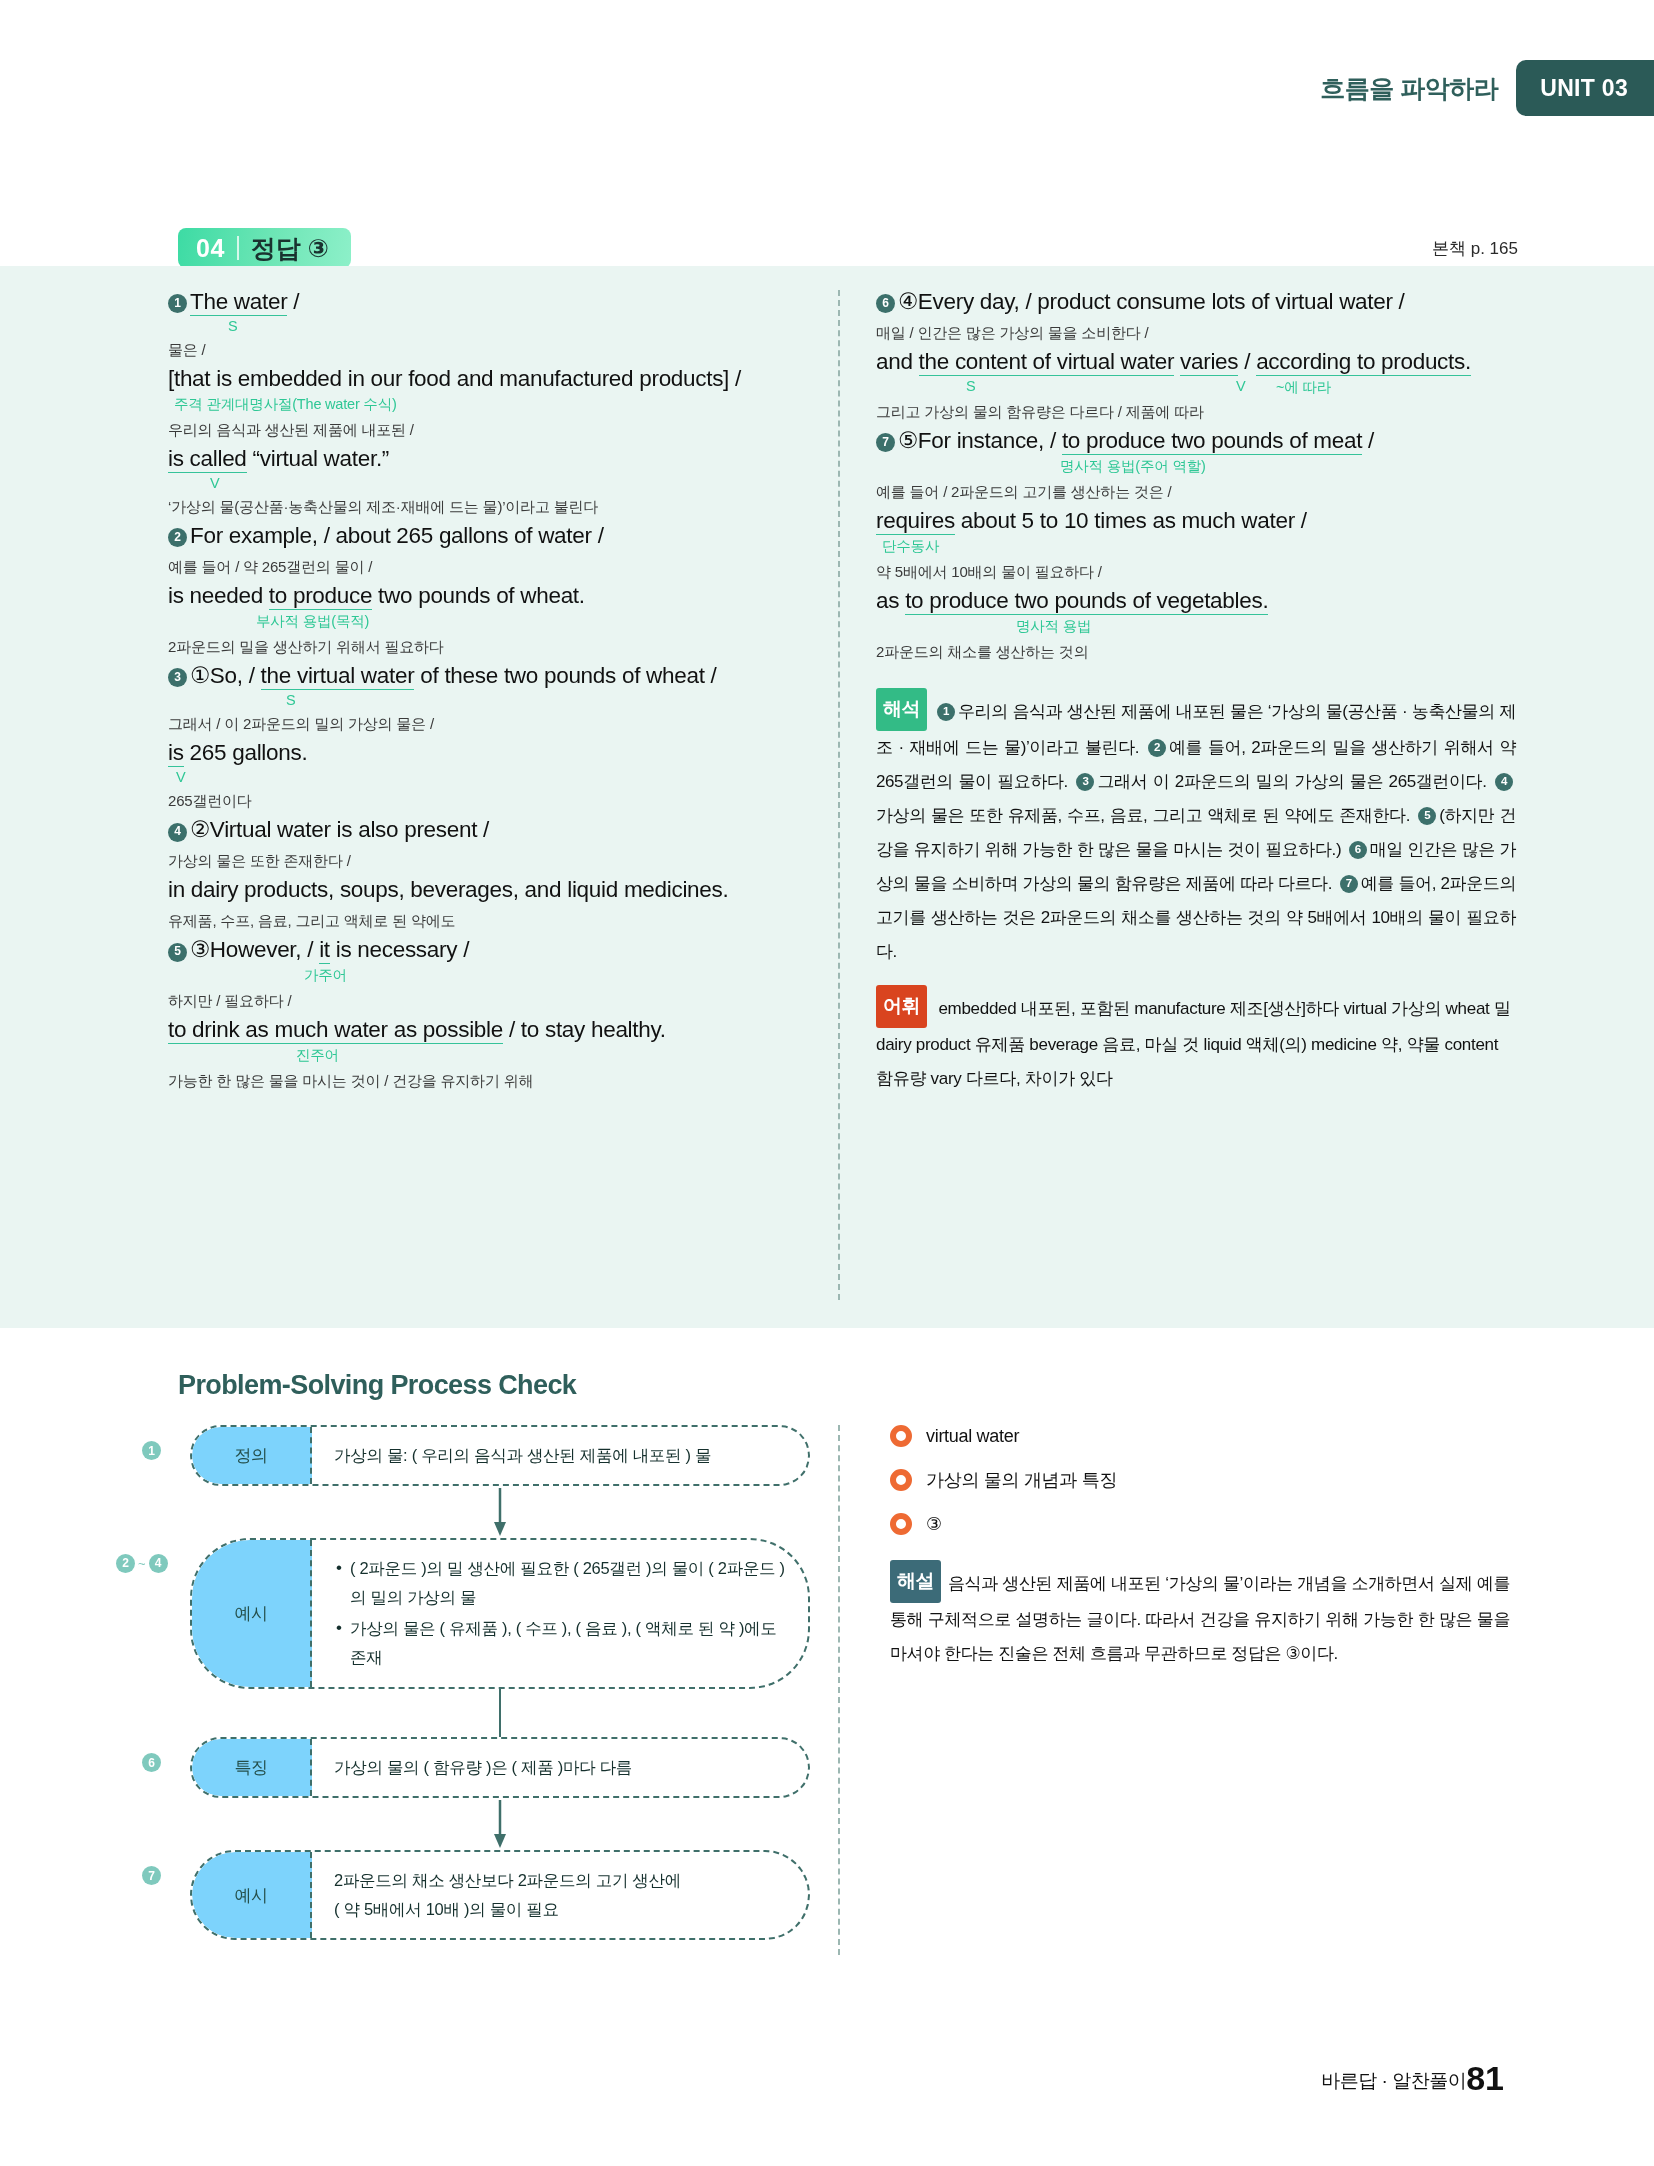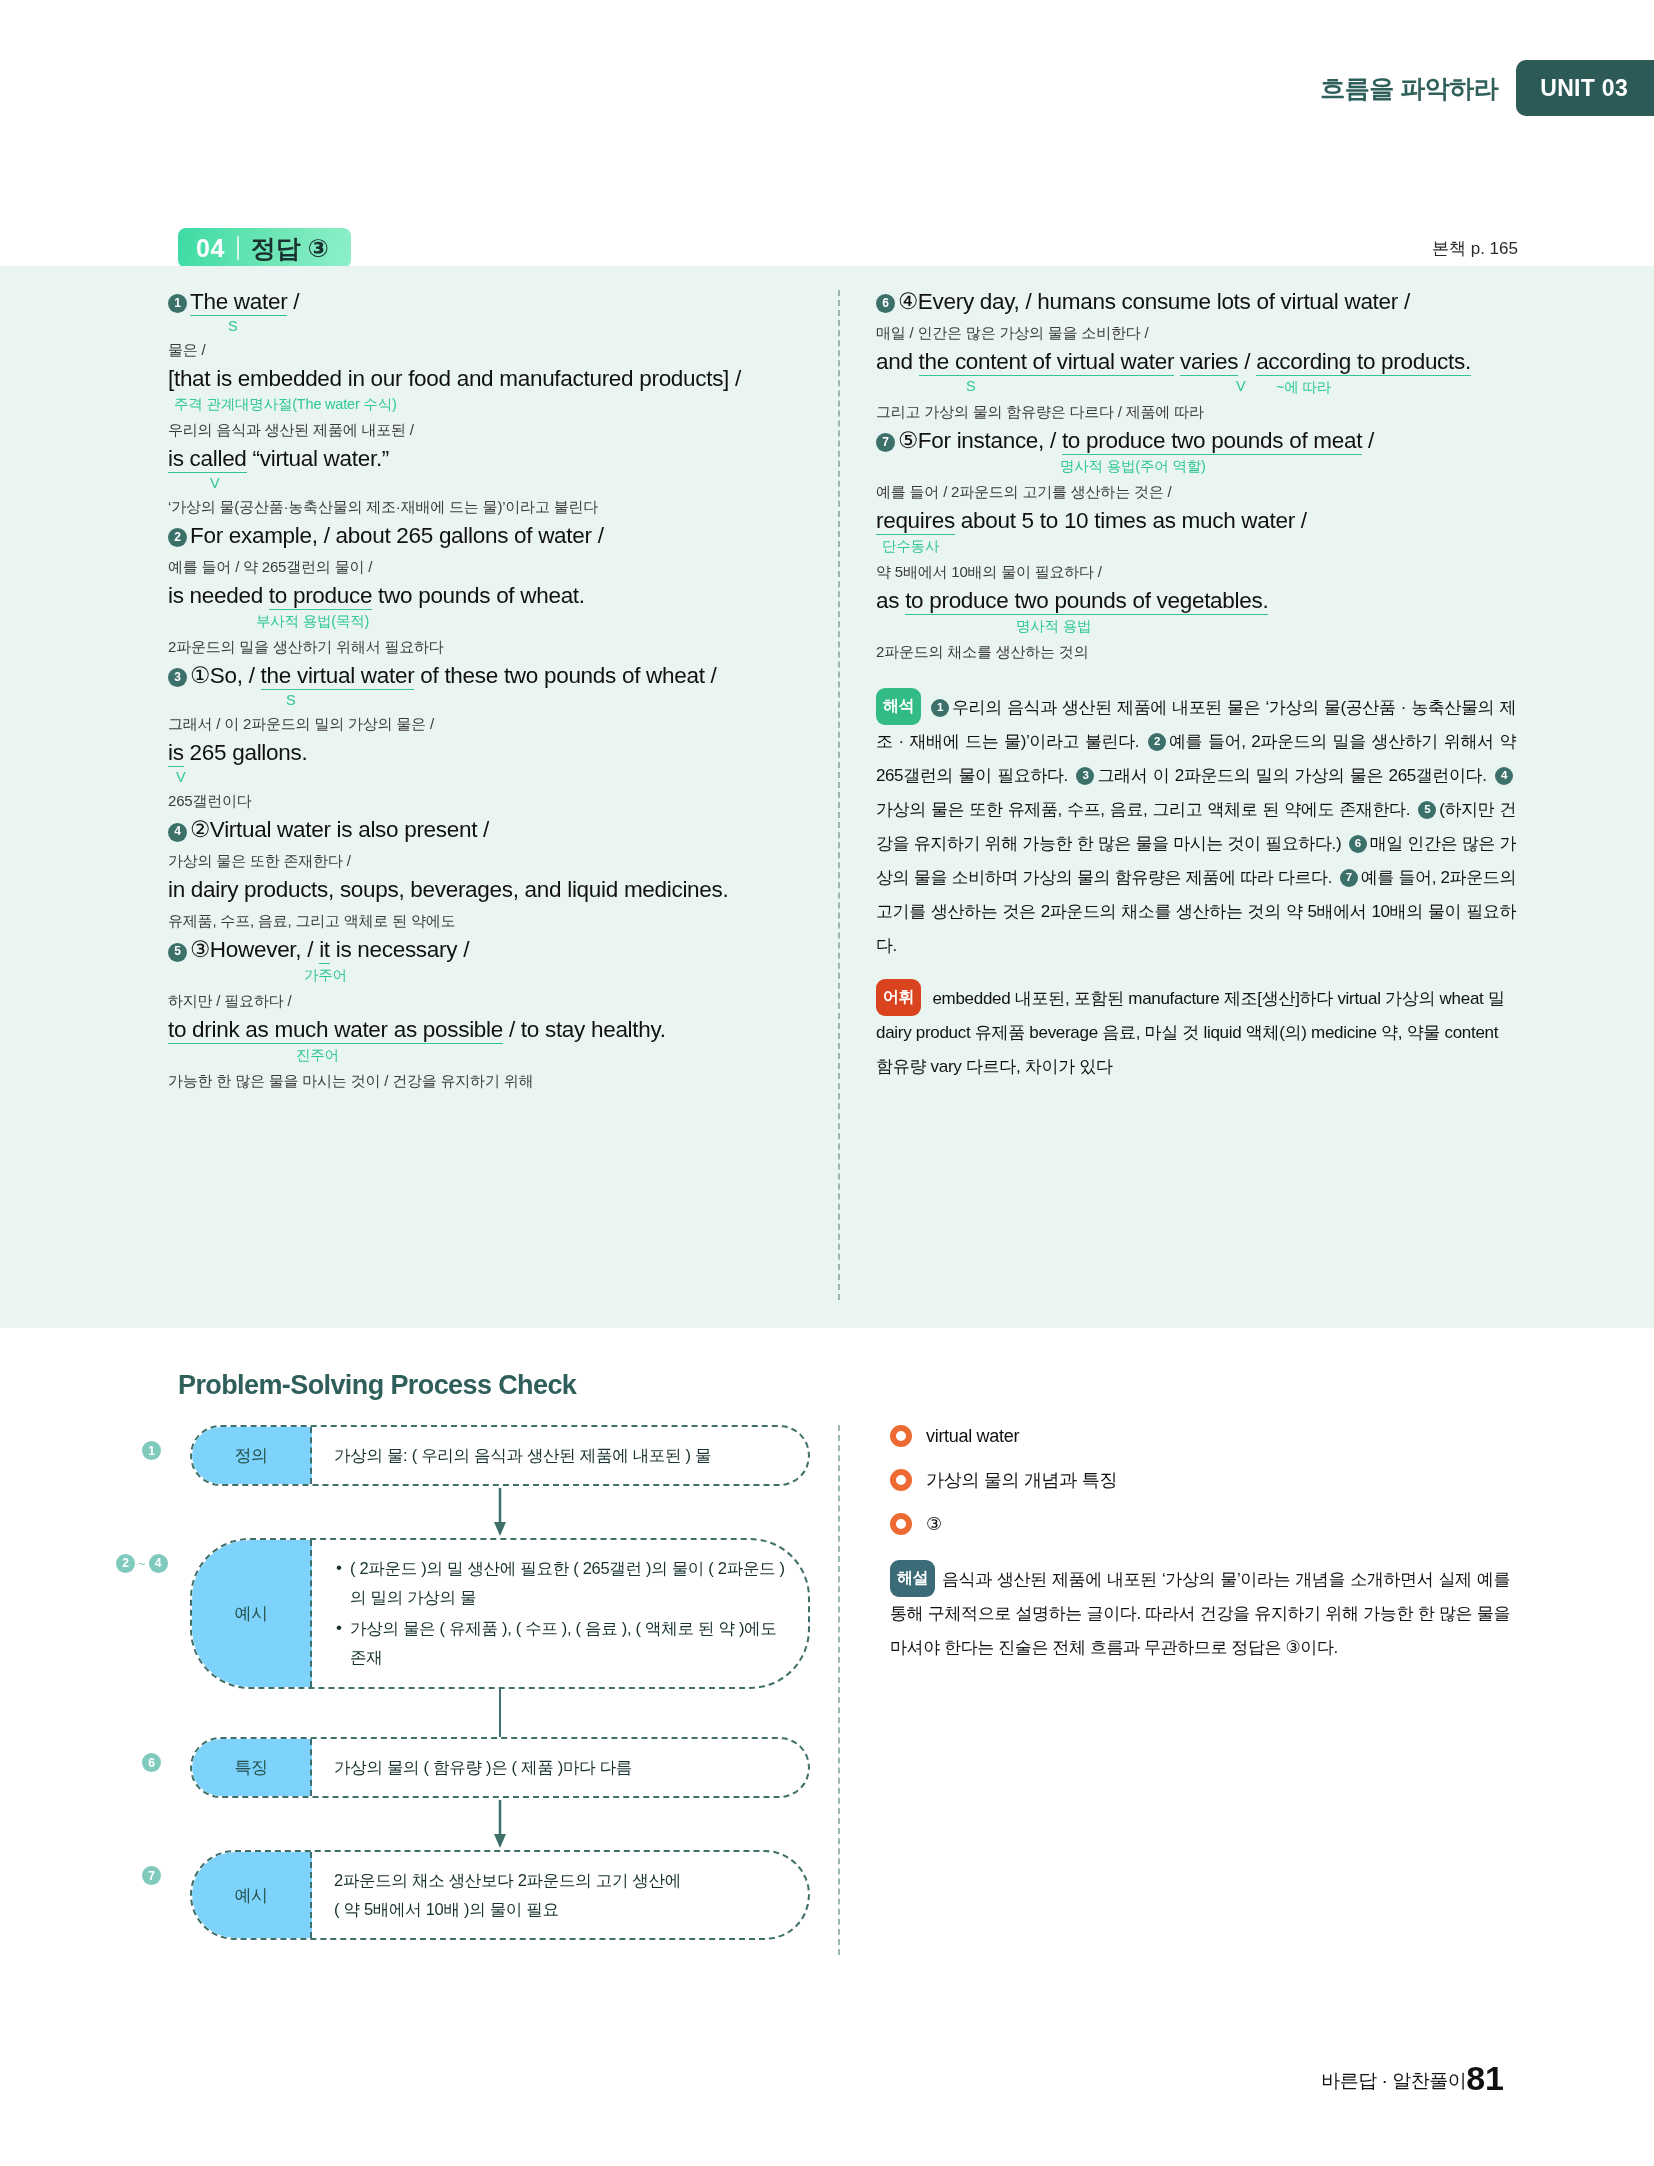--- a/index.html
+++ b/index.html
@@ -64,22 +64,22 @@
     display:inline-flex; align-items:center; justify-content:center;
     width:19px; height:19px; border-radius:50%;
     background:#3c706b; color:#fff; font-size:12px; font-weight:700;
     vertical-align:2px; margin-right:3px;
   }
   .ul    { border-bottom:1.6px solid #35c39a; padding-bottom:1px; }
   .tagline { font-size:14.5px; color:#2ec795; letter-spacing:-0.2px; margin-top:1px; white-space:nowrap;}
 
   
   .lab {
-    display:inline-block; color:#fff; font-size:16px; font-weight:700;
-    padding:2px 7px 3px 7px; border-radius:9px; margin-right:7px;
+    display:inline-block; color:#fff; font-size:19px; font-weight:700;
+    padding:2px 7px 3px 7px; border-radius:3px; margin-right:7px;
     vertical-align:2px; letter-spacing:-0.5px;
   }
   .lab.green { background:#33bb86; }
   .lab.orange{ background:#d9441f; }
   .para {
     font-size:17px; line-height:2.0; color:#111; letter-spacing:-0.4px;
     text-align:justify;
   }
   .para .num { background:#3c706b; width:18px; height:18px; font-size:11.5px; margin:0 3px; }
   .voc { font-size:17px; line-height:2.0; color:#111; letter-spacing:-0.3px; }
@@ -224,21 +224,21 @@
       </div>
       <div class="sent">
         <div class="en"><span class="ul">to drink as much water as possible</span><span> / to stay healthy.</span></div>
         <div class="tagline" style="padding-left: 128px;">진주어</div>
         <div class="ko">가능한 한 많은 물을 마시는 것이 / 건강을 유지하기 위해</div>
       </div>
     </div>
   <div class="col-right" id="col-right">
     <div id="analysis-right-sentences">
         <div class="sent">
-          <div class="en"><span class="num">6</span><span>④Every day, / humans consume lots of virtual water /</span></div>
+          <div class="en"><span class="num">6</span><span>④Every day, / product consume lots of virtual water /</span></div>
           <div class="ko">매일 / 인간은 많은 가상의 물을 소비한다 /</div>
         </div>
         <div class="sent">
           <div class="en"><span>and </span><span class="ul">the content of virtual water</span><span> </span><span class="ul">varies</span><span> / </span><span class="ul">according to products.</span></div>
           <div class="tagline" style="position: relative; height: 18px;">
             <span style="position: absolute; left: 90px;">S</span>
             <span style="position: absolute; left: 360px;">V</span>
             <span style="position: absolute; left: 400px;">~에 따라</span>
           </div>
           <div class="ko">그리고 가상의 물의 함유량은 다르다 / 제품에 따라</div>

